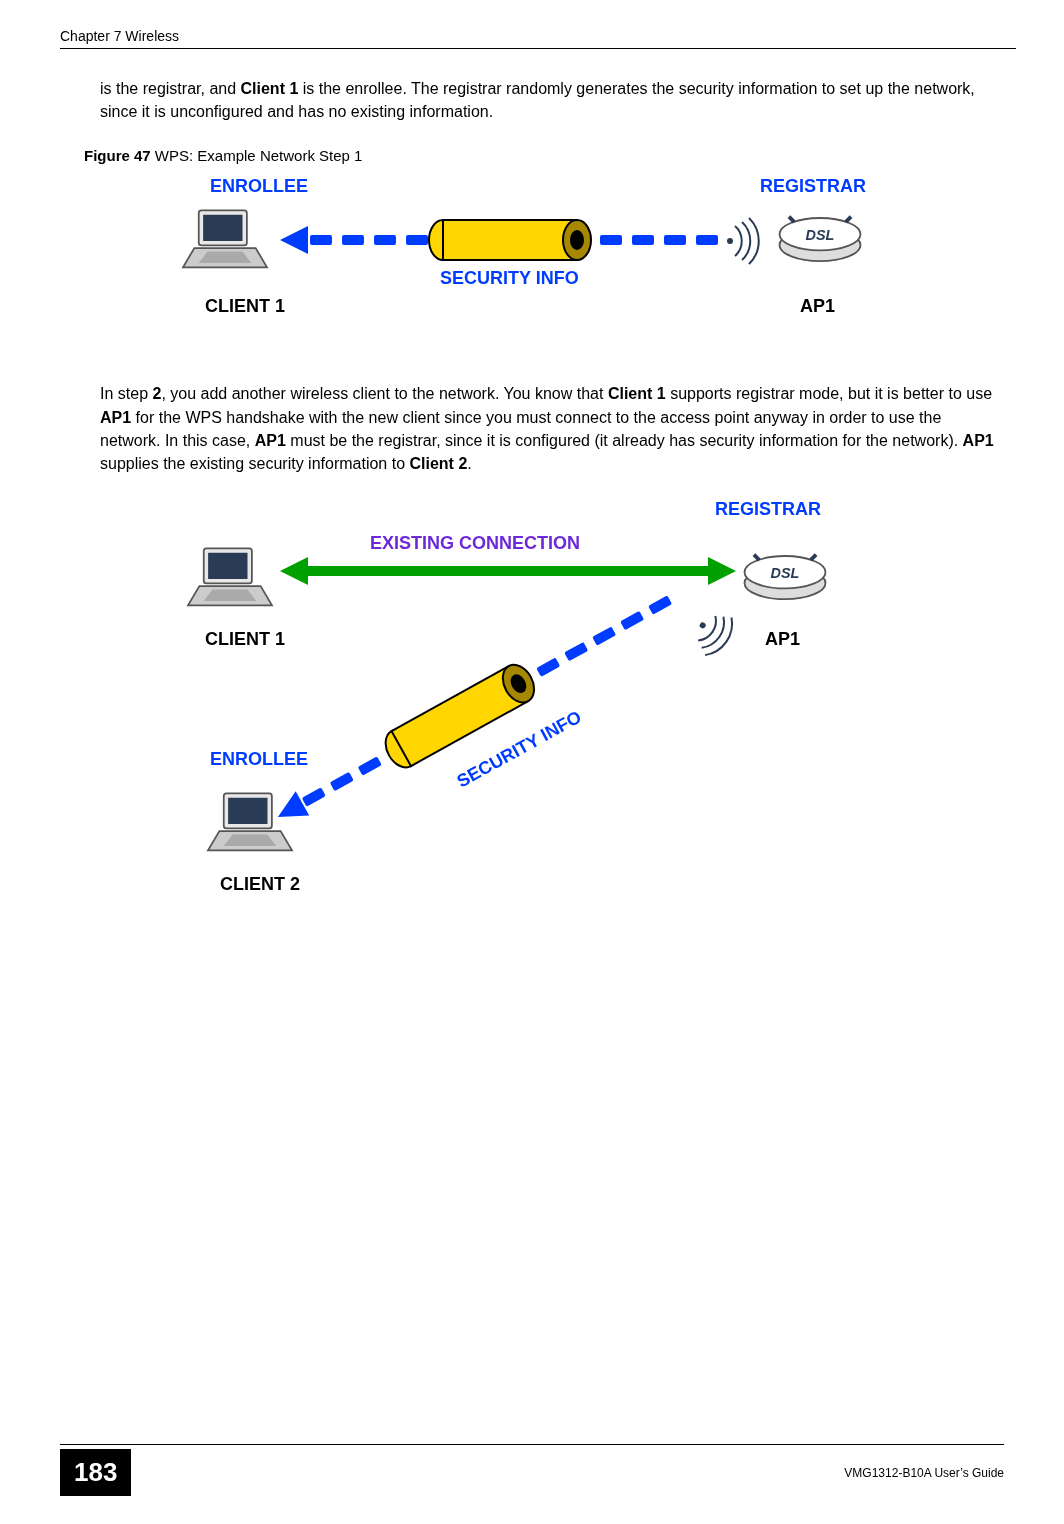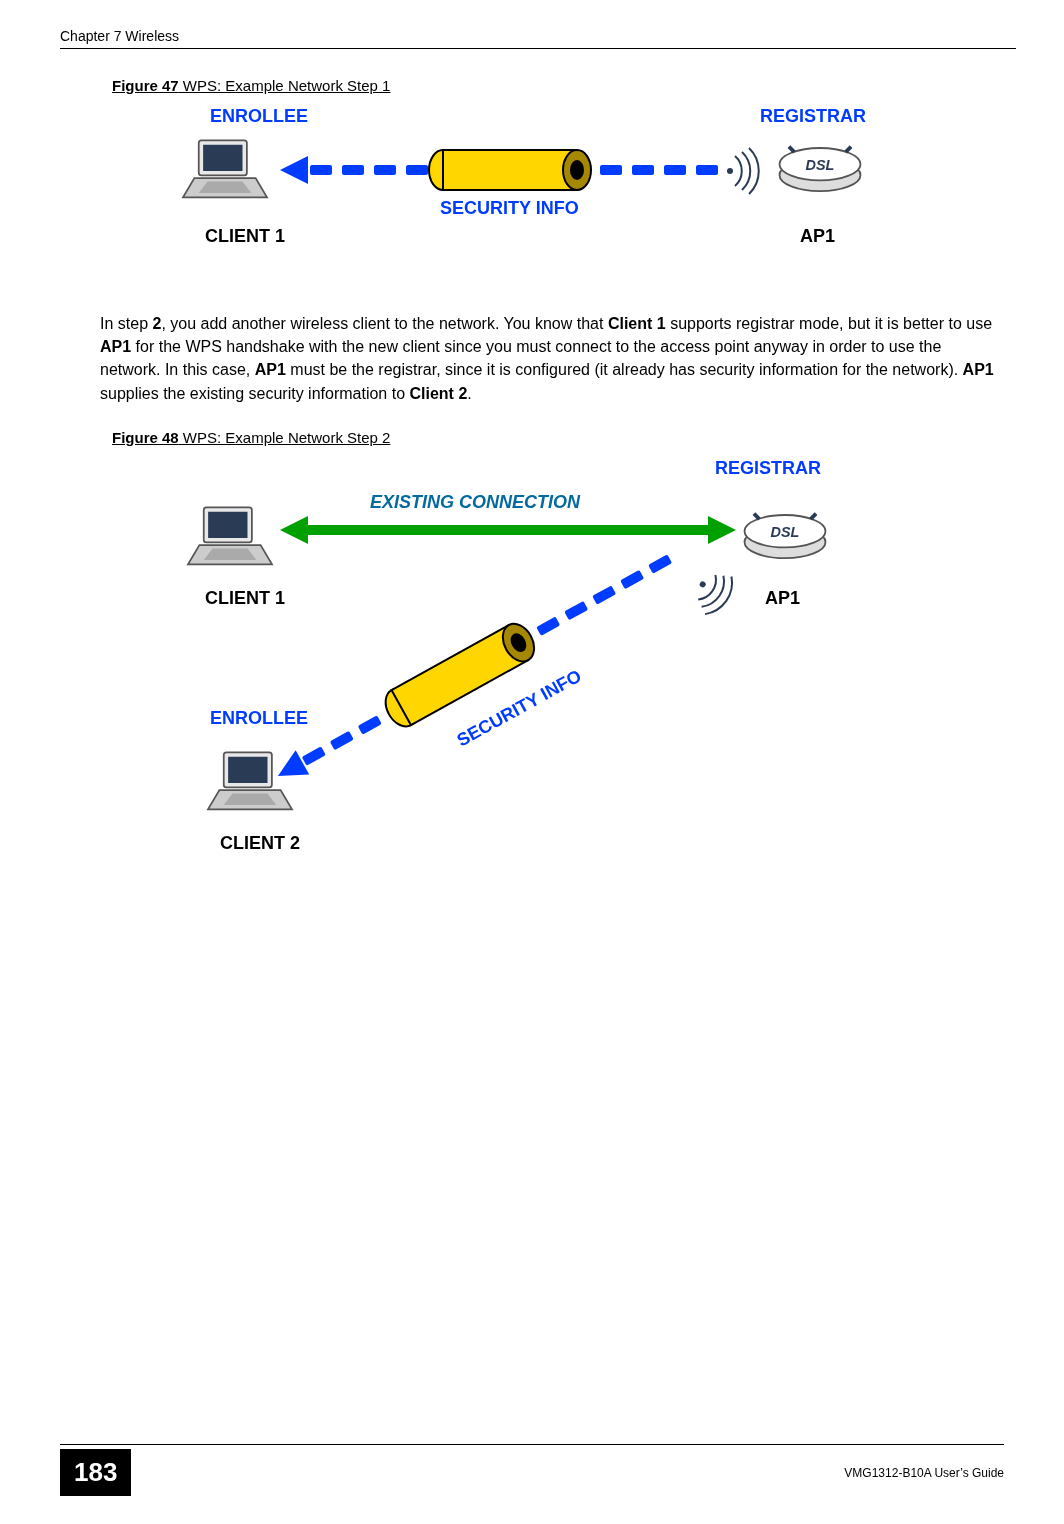--- a/index.html
+++ b/index.html
@@ -23,41 +23,40 @@
       font-size: 14px;
     }
     .body-text {
       font-size: 16px;
       line-height: 1.45;
       margin: 0 20px 24px 40px;
     }
     .body-text b { font-weight: bold; }
     .figure-caption {
       font-size: 15px;
-      margin: 0 0 12px 52px;
-      text-decoration: underline;
+      margin: 0 0 12px 24px;
     }
     .figure-caption b { font-weight: bold; }
     .figure {
       margin: 0 40px 36px 60px;
       position: relative;
     }
     .fig1 { height: 170px; }
     .fig2 { height: 420px; }
 
     
     .lbl {
       position: absolute;
       font-family: Arial, sans-serif;
       font-weight: bold;
       font-size: 18px;
       white-space: nowrap;
     }
     .blue { color: #003cff; }
-    .green { color: #0369a1; font-style: italic; }
+    .green { color: #6d28d9; }
     .black { color: #000; }
 
     
     .laptop {
       position: absolute;
       width: 90px; height: 70px;
     }
     .laptop svg { width: 100%; height: 100%; }
 
     
@@ -144,20 +143,23 @@
   </style>
 </head>
 <body>
 
 <div class="page">
   <div class="header-row">
     <span>Chapter 7 Wireless</span>
     <span></span>
   </div>
 
+  <p class="body-text">
+    <span>is the registrar, and </span><b>Client 1</b><span> is the enrollee. The registrar randomly generates the security information to set up the network, since it is unconfigured and has no existing information.</span>
+  </p>
 
   <p class="figure-caption">
     <b>Figure 47</b><span>   WPS: Example Network Step 1</span>
   </p>
 
   <div class="figure fig1">
     <span class="lbl blue" style="left:90px; top:0;">ENROLLEE</span>
     <span class="lbl blue" style="left:640px; top:0;">REGISTRAR</span>
 
     <div class="laptop" style="left:60px; top:30px;">
@@ -216,23 +218,20 @@
 
     <span class="lbl blue" style="left:320px; top:92px;">SECURITY INFO</span>
     <span class="lbl black" style="left:85px; top:120px;">CLIENT 1</span>
     <span class="lbl black" style="left:680px; top:120px;">AP1</span>
   </div>
 
   <p class="body-text">
     <span>In step </span><b>2</b><span>, you add another wireless client to the network. You know that </span><b>Client 1</b><span> supports registrar mode, but it is better to use </span><b>AP1</b><span> for the WPS handshake with the new client since you must connect to the access point anyway in order to use the network. In this case, </span><b>AP1</b><span> must be the registrar, since it is configured (it already has security information for the network). </span><b>AP1</b><span> supplies the existing security information to </span><b>Client 2</b><span>.</span>
   </p>
 
-  <p class="figure-caption">
-    <b>Figure 48</b><span>   WPS: Example Network Step 2</span>
-  </p>
 
   <div class="figure fig2">
     <span class="lbl blue" style="left:595px; top:0;">REGISTRAR</span>
     <span class="lbl green" style="left:250px; top:34px;">EXISTING CONNECTION</span>
 
     <div class="laptop" style="left:65px; top:45px;">
       <svg viewBox="0 0 100 80">
         <rect x="20" y="5" width="55" height="40" rx="3" fill="#e8e8e8" stroke="#555" stroke-width="2"></rect>
         <rect x="25" y="10" width="45" height="30" fill="#2a3b55"></rect>
         <polygon points="15,48 85,48 98,70 2,70" fill="#ccc" stroke="#555" stroke-width="2"></polygon>

